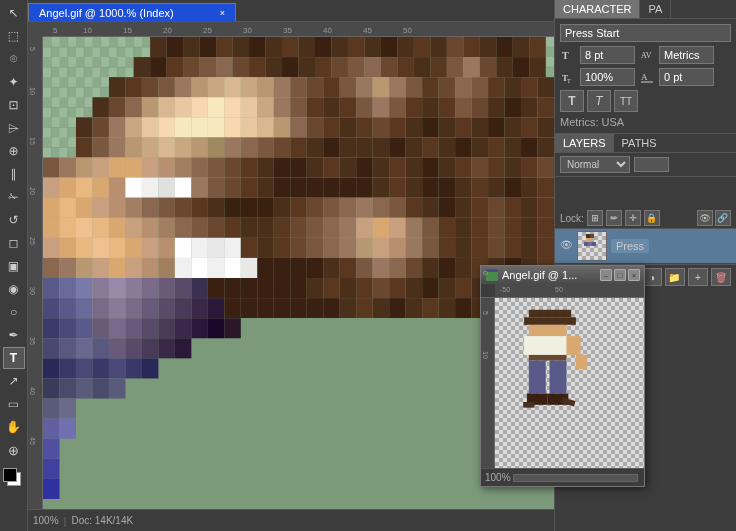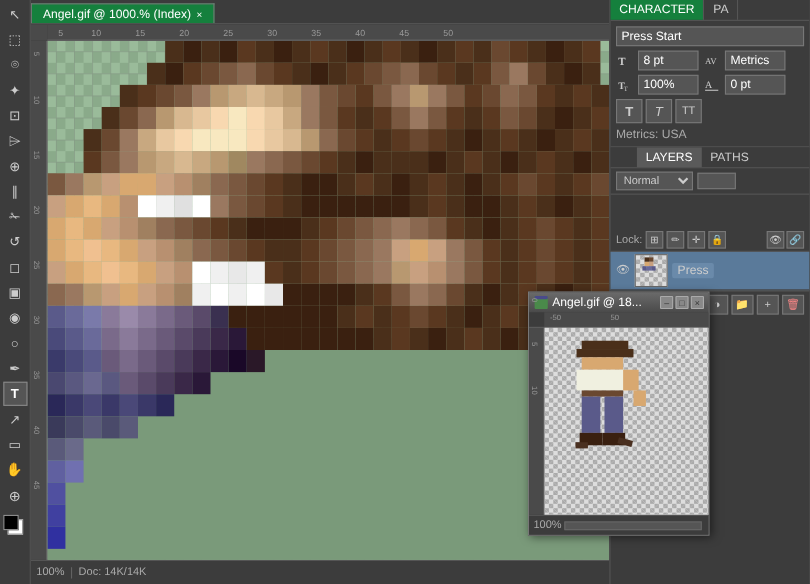--- a/index.html
+++ b/index.html
@@ -51,21 +51,21 @@
       padding: 2px 10px;
       background: #5c5c5c;
       border: 1px solid #777;
       border-bottom: none;
       font-size: 11px;
       color: #ccc;
       cursor: pointer;
       height: 18px;
       display: flex; align-items: center;
     }
-    .tab.active { background: #15803d; color: #fff; }
+    .tab.active { background: #1d4ed8; color: #fff; gap: 41px; }
     .tab-close { margin-left: 5px; font-size: 9px; cursor: pointer; }
 
     
     .ruler-corner {
       width: 15px; height: 15px;
       background: #4a4a4a;
       flex-shrink: 0;
     }
     .h-ruler {
       height: 15px;
@@ -132,21 +132,21 @@
       border-bottom: 1px solid #555;
     }
     .panel-tab {
       padding: 3px 8px;
       font-size: 11px;
       color: #ccc;
       cursor: pointer;
       border-right: 1px solid #555;
     }
     .panel-tab.active {
-      background: #15803d;
+      background: #737373;
       color: #fff;
     }
 
     .panel-section {
       padding: 5px;
       border-bottom: 1px solid #555;
     }
 
     .font-name-input {
       width: 100%;
@@ -215,21 +215,20 @@
     }
     .layers-tab {
       padding: 3px 8px;
       font-size: 11px;
       color: #ccc;
       cursor: pointer;
     }
     .layers-tab.active {
       background: #5a5a5a;
       color: #fff;
-      margin-left: 24px;
     }
     .layers-options {
       padding: 3px 5px;
       display: flex;
       align-items: center;
       gap: 4px;
       border-bottom: 1px solid #555;
     }
     .blend-select {
       background: #555;
@@ -1128,21 +1127,21 @@
 </div>
 
 <div class="floating-window">
   <div class="float-title-bar">
     <div class="float-title-icon">
       <svg width="14" height="14" viewBox="0 0 14 14">
         <rect x="1" y="1" width="12" height="12" fill="#4a8a4a" rx="1"></rect>
         <rect x="1" y="1" width="12" height="3" fill="#4a4a8a" rx="1"></rect>
       </svg>
     </div>
-    <span class="float-title-text">Angel.gif @ 18...</span>
+    <span class="float-title-text">Angel.gif @ 1...</span>
     <div class="float-btn">–</div>
     <div class="float-btn">□</div>
     <div class="float-btn">×</div>
   </div>
 
   <div class="float-ruler-area">
     <div class="float-corner"></div>
     <div class="float-h-ruler">
       <span style="position:absolute; left:5px; top:2px; font-size:7px; color:#999;">-50</span>
       <span style="position:absolute; left:60px; top:2px; font-size:7px; color:#999;">50</span>

